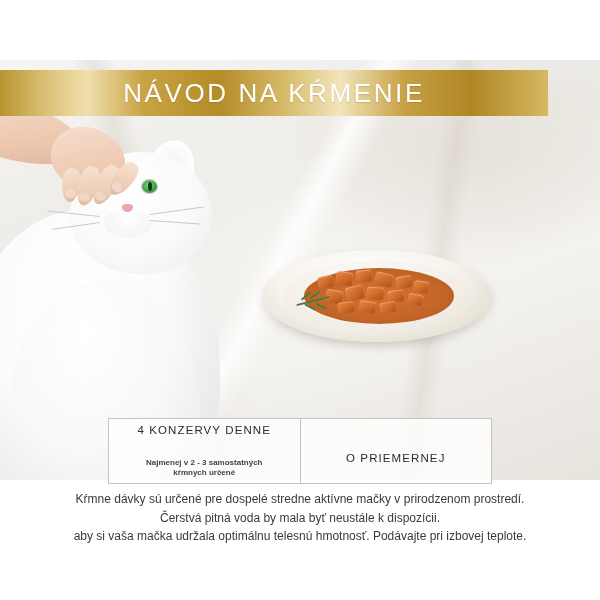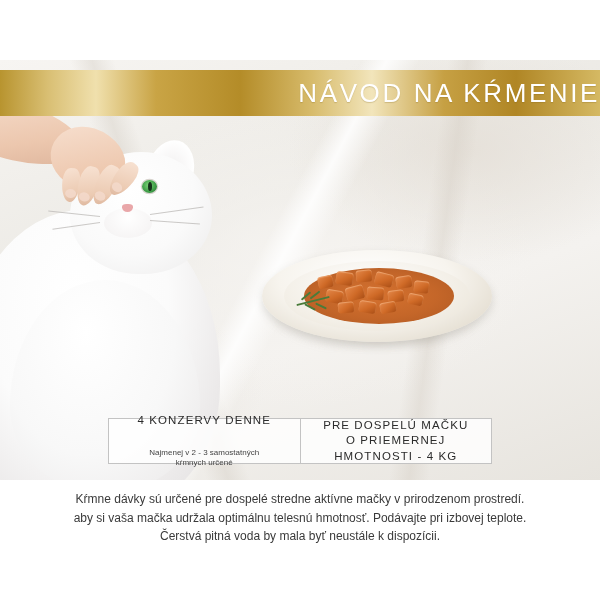--- a/index.html
+++ b/index.html
@@ -57,36 +57,36 @@
     left: 0; top: 480px;
     width: 600px; height: 120px;
     background: #ffffff;
   }
 
   
   .title-band {
     position: absolute;
     left: 0;
     top: 70px;
-    width: 600px;
+    width: 548px;
     height: 46px;
     background: linear-gradient(90deg,
         #b8942f 0%,
         #d9bf73 8%,
         #f0e0ad 16%,
         #c9a445 26%,
         #b48c28 40%,
         #d7bb6b 52%,
         #f2e5bb 62%,
         #c6a043 74%,
         #b08625 86%,
         #d5b963 100%);
     display: flex;
     align-items: center;
-    justify-content: flex-end;
+    justify-content: center;
   }
   .title-band .title-text {
     color: #ffffff;
     font-size: 26px;
     letter-spacing: 2.6px;
     font-weight: 500;
     text-transform: uppercase;
     font-family: "Liberation Sans", sans-serif;
     text-shadow: 0 1px 1px rgba(120,90,20,0.25);
     white-space: nowrap;
@@ -275,21 +275,21 @@
     background: #4a7b3a;
     border-radius: 2px;
   }
 
   
   .info-row {
     position: absolute;
     left: 108px;
     top: 418px;
     width: 384px;
-    height: 46px;
+    height: 66px;
     display: flex;
   }
   .info-box {
     flex: 1;
     border: 1px solid #c3c3c3;
     display: flex;
     flex-direction: column;
     align-items: center;
     justify-content: center;
     background: rgba(255,255,255,0.82);
@@ -303,20 +303,21 @@
     letter-spacing: 1.1px;
     color: #2b2b2b;
     text-transform: uppercase;
     line-height: 1.35;
   }
   .info-sub {
     font-size: 8px;
     color: #444;
     line-height: 1.3;
     margin-top: 19px;
+    font-weight: bold;
   }
 
   
   .footer {
     position: absolute;
     left: 70px;
     top: 490px;
     width: 460px;
     text-align: center;
     font-size: 12px;
@@ -409,26 +410,25 @@
   <div class="info-row">
     <div class="info-box">
       <div class="info-title">4 KONZERVY DENNE</div>
       <div class="info-sub">
         <span>Najmenej v 2 - 3 samostatných</span><br>
         <span>kŕmnych určené</span>
       </div>
     </div>
     <div class="info-box">
       <div class="info-title">
-        <span>PRE DOSPELÚ MAČKU</span><br>
+        <br>
         <span>O PRIEMERNEJ</span><br>
-        <span>HMOTNOSTI  - 4 Kg</span>
       </div>
     </div>
   </div>
 
   <div class="footer">
     <p>Kŕmne dávky sú určené pre dospelé stredne aktívne mačky v prirodzenom prostredí.</p>
+    <p>Čerstvá pitná voda by mala byť neustále k dispozícii.</p>
     <p>aby si vaša mačka udržala optimálnu telesnú hmotnosť. Podávajte pri izbovej teplote.</p>
-    <p>Čerstvá pitná voda by mala byť neustále k dispozícii.</p>
   </div>
 
 </div>
 
 </body></html>

